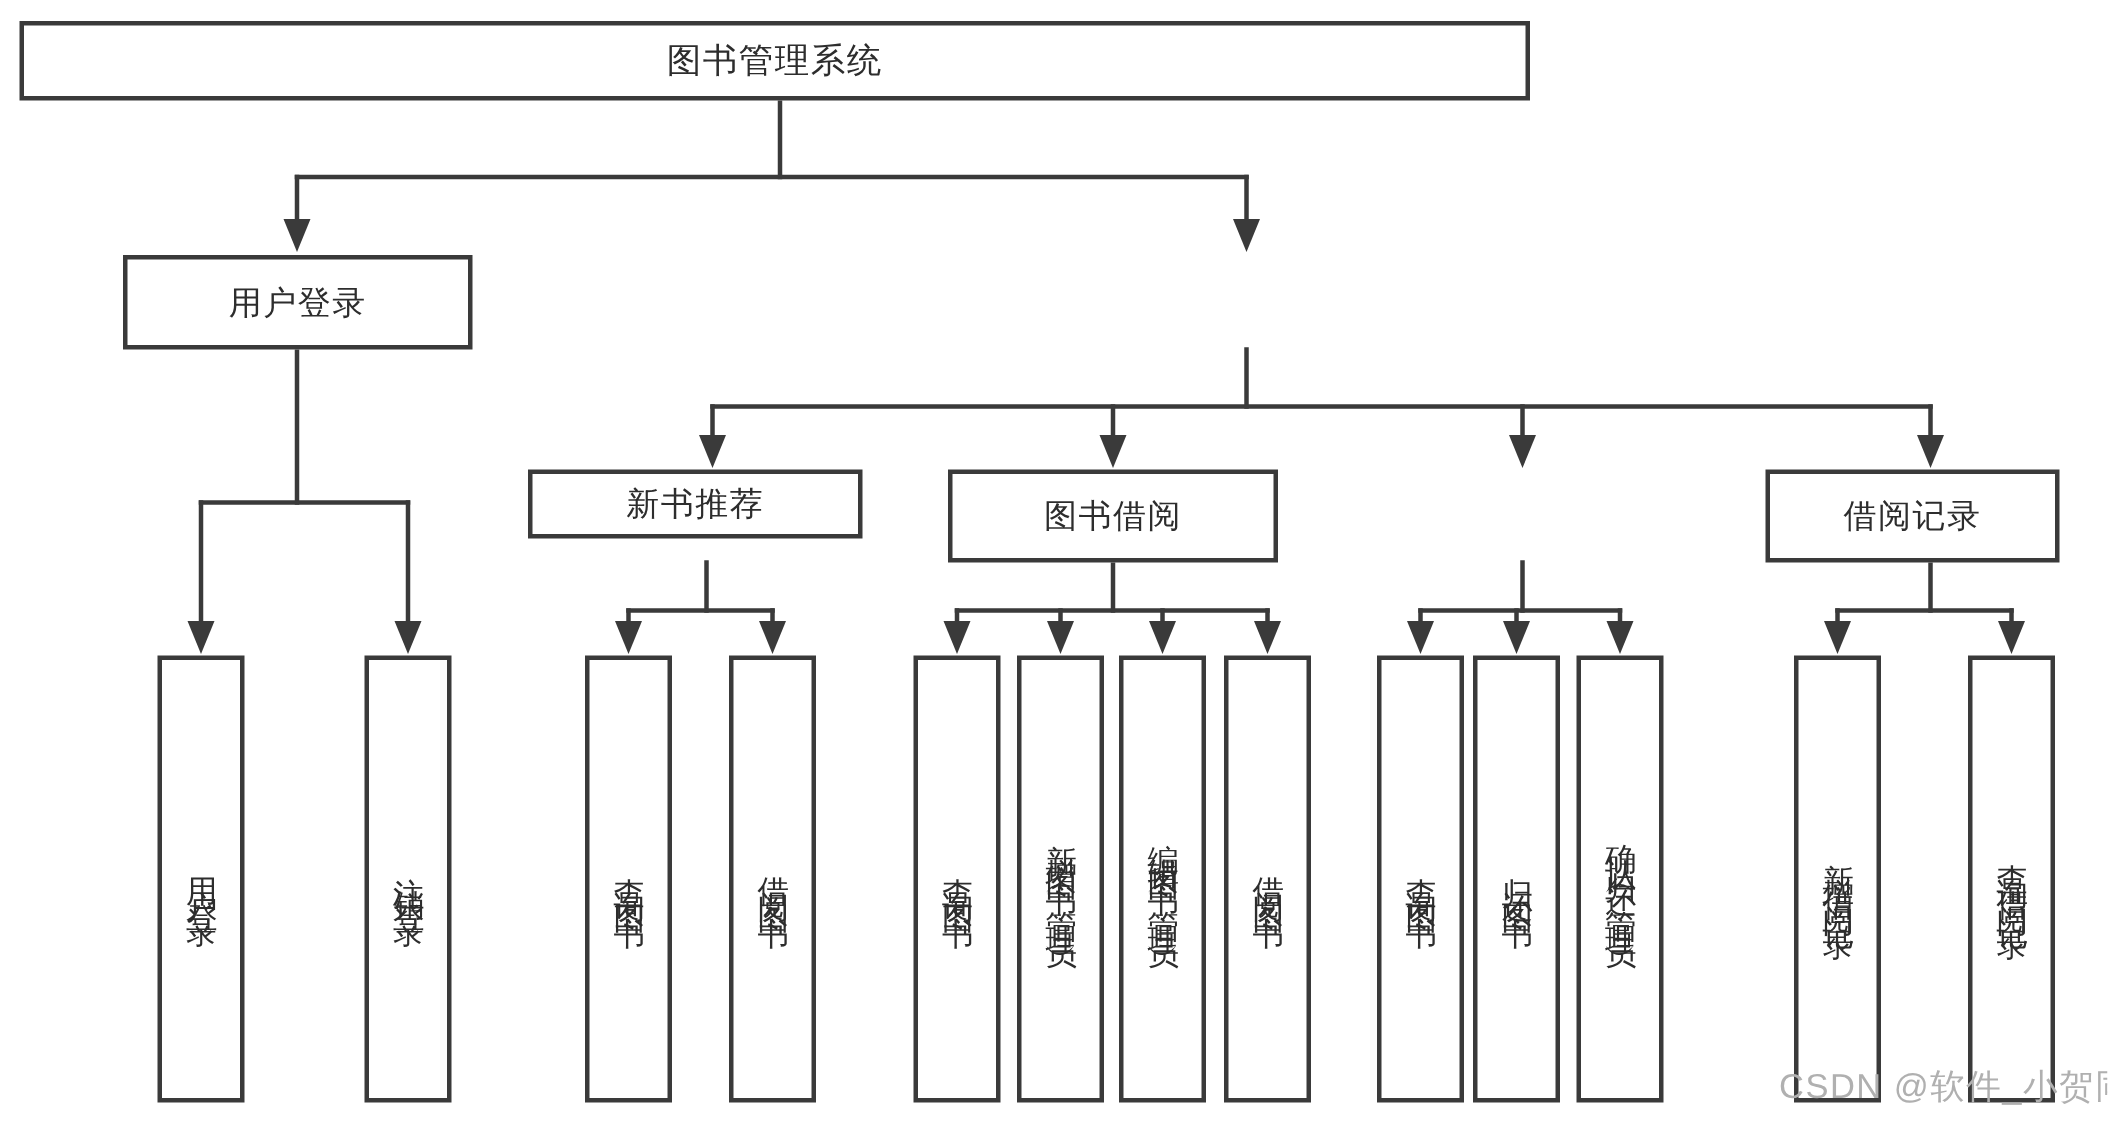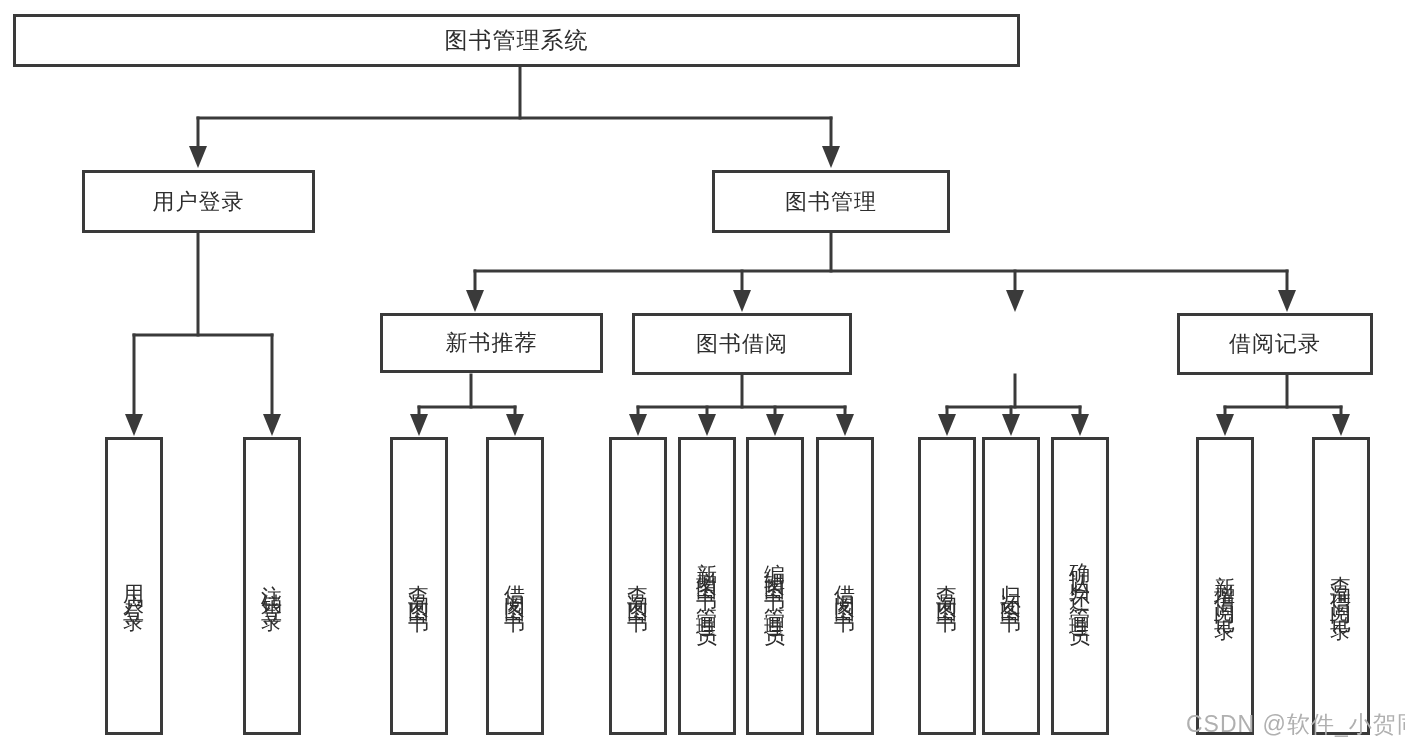--- a/index.html
+++ b/index.html
@@ -139,25 +139,22 @@
     </g>
   </svg>
 
   <div class="node h-node root-node" style="left:13px; top:14px; width:1007px; height:53px;">
     <span>图书管理系统</span>
   </div>
 
   <div class="node h-node" style="left:82px; top:170px; width:233px; height:63px;">
     <span>用户登录</span>
   </div>
-  <div class="node h-node" style="left:712px; top:170px; width:238px; height:63px;">
-    <span>图书管理</span>
-  </div>
-
-  <div class="node h-node" style="left:380px; top:313px; width:223px; height:60px;">
+
+  <div class="node h-node" style="left:352px; top:313px; width:223px; height:46px;">
     <span>新书推荐</span>
   </div>
   <div class="node h-node" style="left:632px; top:313px; width:220px; height:62px;">
     <span>图书借阅</span>
   </div>
   <div class="node h-node" style="left:1177px; top:313px; width:196px; height:62px;">
     <span>借阅记录</span>
   </div>
 
   <div class="node v-node" style="left:105px; top:437px; width:58px; height:298px;">

